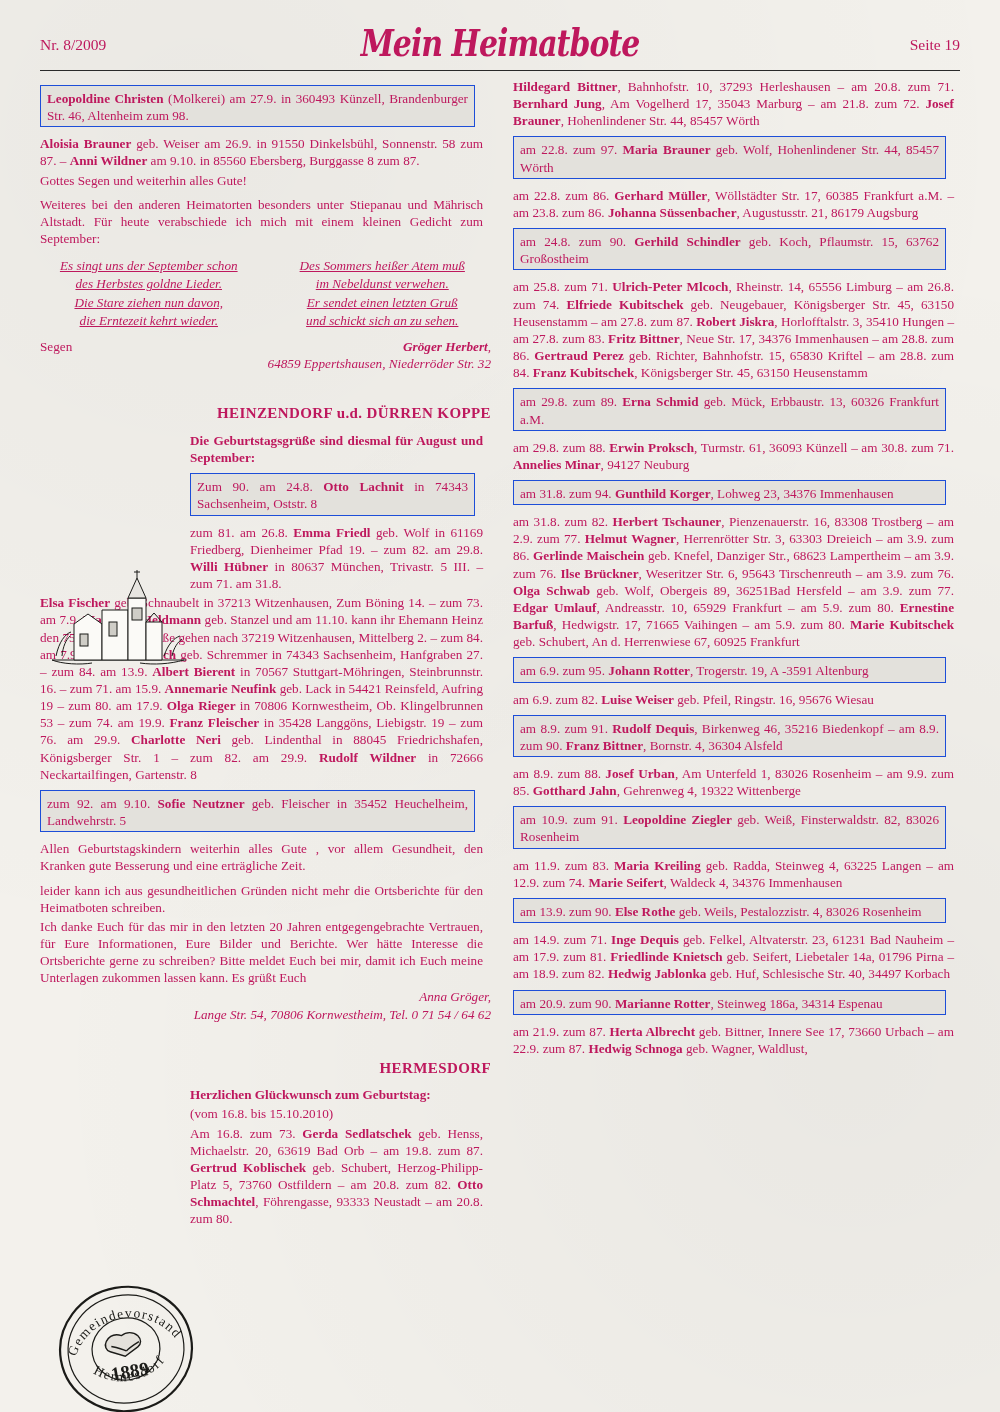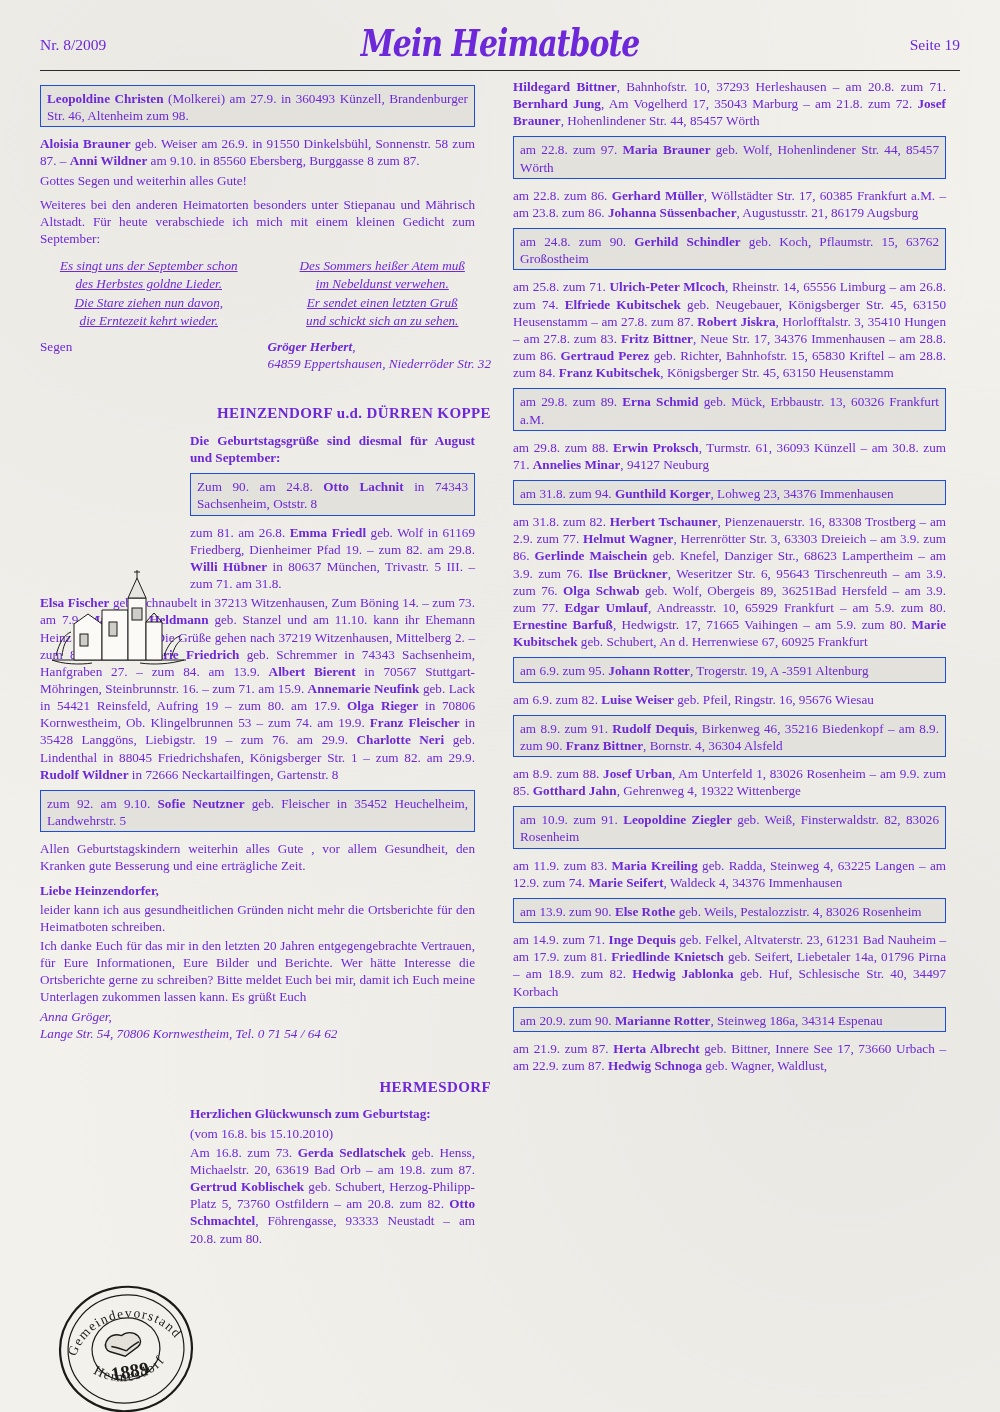--- a/index.html
+++ b/index.html
@@ -7,21 +7,21 @@
     padding: 0;
     background: #b9b5ac;
   }
   .page {
     position: relative;
     width: 1000px;
     height: 1412px;
     background: #f3f1ec;
     margin: 0 auto;
     font-family: "Liberation Serif", serif;
-    color: #6d28d9;
+    color: #be185d;
     overflow: hidden;
   }
   .page::before {
     content: "";
     position: absolute;
     inset: 0;
     background:
       radial-gradient(circle at 20% 10%, rgba(0,0,0,0.035), transparent 55%),
       radial-gradient(circle at 85% 75%, rgba(0,0,0,0.04), transparent 60%);
     pointer-events: none;
@@ -65,21 +65,21 @@
     display: flex;
     gap: 22px;
   }
   .col {
     width: 452px;
     font-size: 13.2px;
     line-height: 1.30;
     text-align: justify;
   }
   .col.right { width: 450px; }
-  p { margin: 0 16px 2px 0; }
+  p { margin: 0 8px 2px 0; }
   b, .b { font-weight: bold; }
   .box {
     border: 1px solid #1d4ed8;
     background: #e3e1dc;
     padding: 4px 6px 2px 6px;
     margin: 7px 16px 8px 0;
     line-height: 1.30;
   }
   .heading {
     text-align: right;
@@ -97,21 +97,21 @@
     line-height: 1.38;
     text-decoration: underline;
   }
   .poem .half { flex: 1; text-align: center; }
   .sig-row {
     display: flex;
     justify-content: space-between;
     margin-top: 6px;
     font-size: 13.2px;
   }
-  .sig-right { font-style: italic; }
+  .sig-right { font-style: italic; text-align: right; }
   .indent-block { margin-left: 150px; }
   .church {
     position: absolute;
     left: 4px;
     top: 486px;
     width: 150px;
     height: 105px;
   }
   .stamp {
     position: absolute;
@@ -178,21 +178,20 @@
         <div class="box">Zum 90. am 24.8. <b>Otto Lachnit</b> in 74343 Sachsenheim, Oststr. 8</div>
         <p>zum 81. am 26.8. <b>Emma Friedl</b> geb. Wolf in 61169 Friedberg, Dienheimer Pfad 19. – zum 82. am 29.8. <b>Willi Hübner</b> in 80637 München, Trivastr. 5 III. – zum 71. am 31.8.</p>
       </div>
 
       <p><b>Elsa Fischer</b> geb. Schnaubelt in 37213 Witzenhausen, Zum Böning 14. – zum 73. am 7.9. <b>Marianne Heldmann</b> geb. Stanzel und am 11.10. kann ihr Ehemann Heinz den 75. feiern. Die Grüße gehen nach 37219 Witzenhausen, Mittelberg 2. – zum 84. am 7.9. <b>Marie Friedrich</b> geb. Schremmer in 74343 Sachsenheim, Hanfgraben 27. – zum 84. am 13.9. <b>Albert Bierent</b> in 70567 Stuttgart-Möhringen, Steinbrunnstr. 16. – zum 71. am 15.9. <b>Annemarie Neufink</b> geb. Lack in 54421 Reinsfeld, Aufring 19 – zum 80. am 17.9. <b>Olga Rieger</b> in 70806 Kornwestheim, Ob. Klingelbrunnen 53 – zum 74. am 19.9. <b>Franz Fleischer</b> in 35428 Langgöns, Liebigstr. 19 – zum 76. am 29.9. <b>Charlotte Neri</b> geb. Lindenthal in 88045 Friedrichshafen, Königsberger Str. 1 – zum 82. am 29.9. <b>Rudolf Wildner</b> in 72666 Neckartailfingen, Gartenstr. 8</p>
 
       <div class="box">zum 92. am 9.10. <b>Sofie Neutzner</b> geb. Fleischer in 35452 Heuchelheim, Landwehrstr. 5</div>
 
       <p>Allen Geburtstagskindern weiterhin alles Gute , vor allem Gesundheit, den Kranken gute Besserung und eine erträgliche Zeit.</p>
       <div class="small-gap"></div>
-      <p class="b">Liebe Heinzendorfer,</p>
       <p>leider kann ich aus gesundheitlichen Gründen nicht mehr die Ortsberichte für den Heimatboten schreiben.</p>
       <p>Ich danke Euch für das mir in den letzten 20 Jahren entgegengebrachte Vertrauen, für Eure Informationen, Eure Bilder und Berichte. Wer hätte Interesse die Ortsberichte gerne zu schreiben? Bitte meldet Euch bei mir, damit ich Euch meine Unterlagen zukommen lassen kann. Es grüßt Euch</p>
       <div class="sig-right">Anna Gröger,</div>
       <div class="sig-right italic">Lange Str. 54, 70806 Kornwestheim, Tel. 0 71 54 / 64 62</div>
 
       <div style="height:26px"></div>
       <div class="heading">HERMESDORF</div>
 
       <div class="indent-block">
         <p class="b">Herzlichen Glückwunsch zum Geburtstag:</p>

